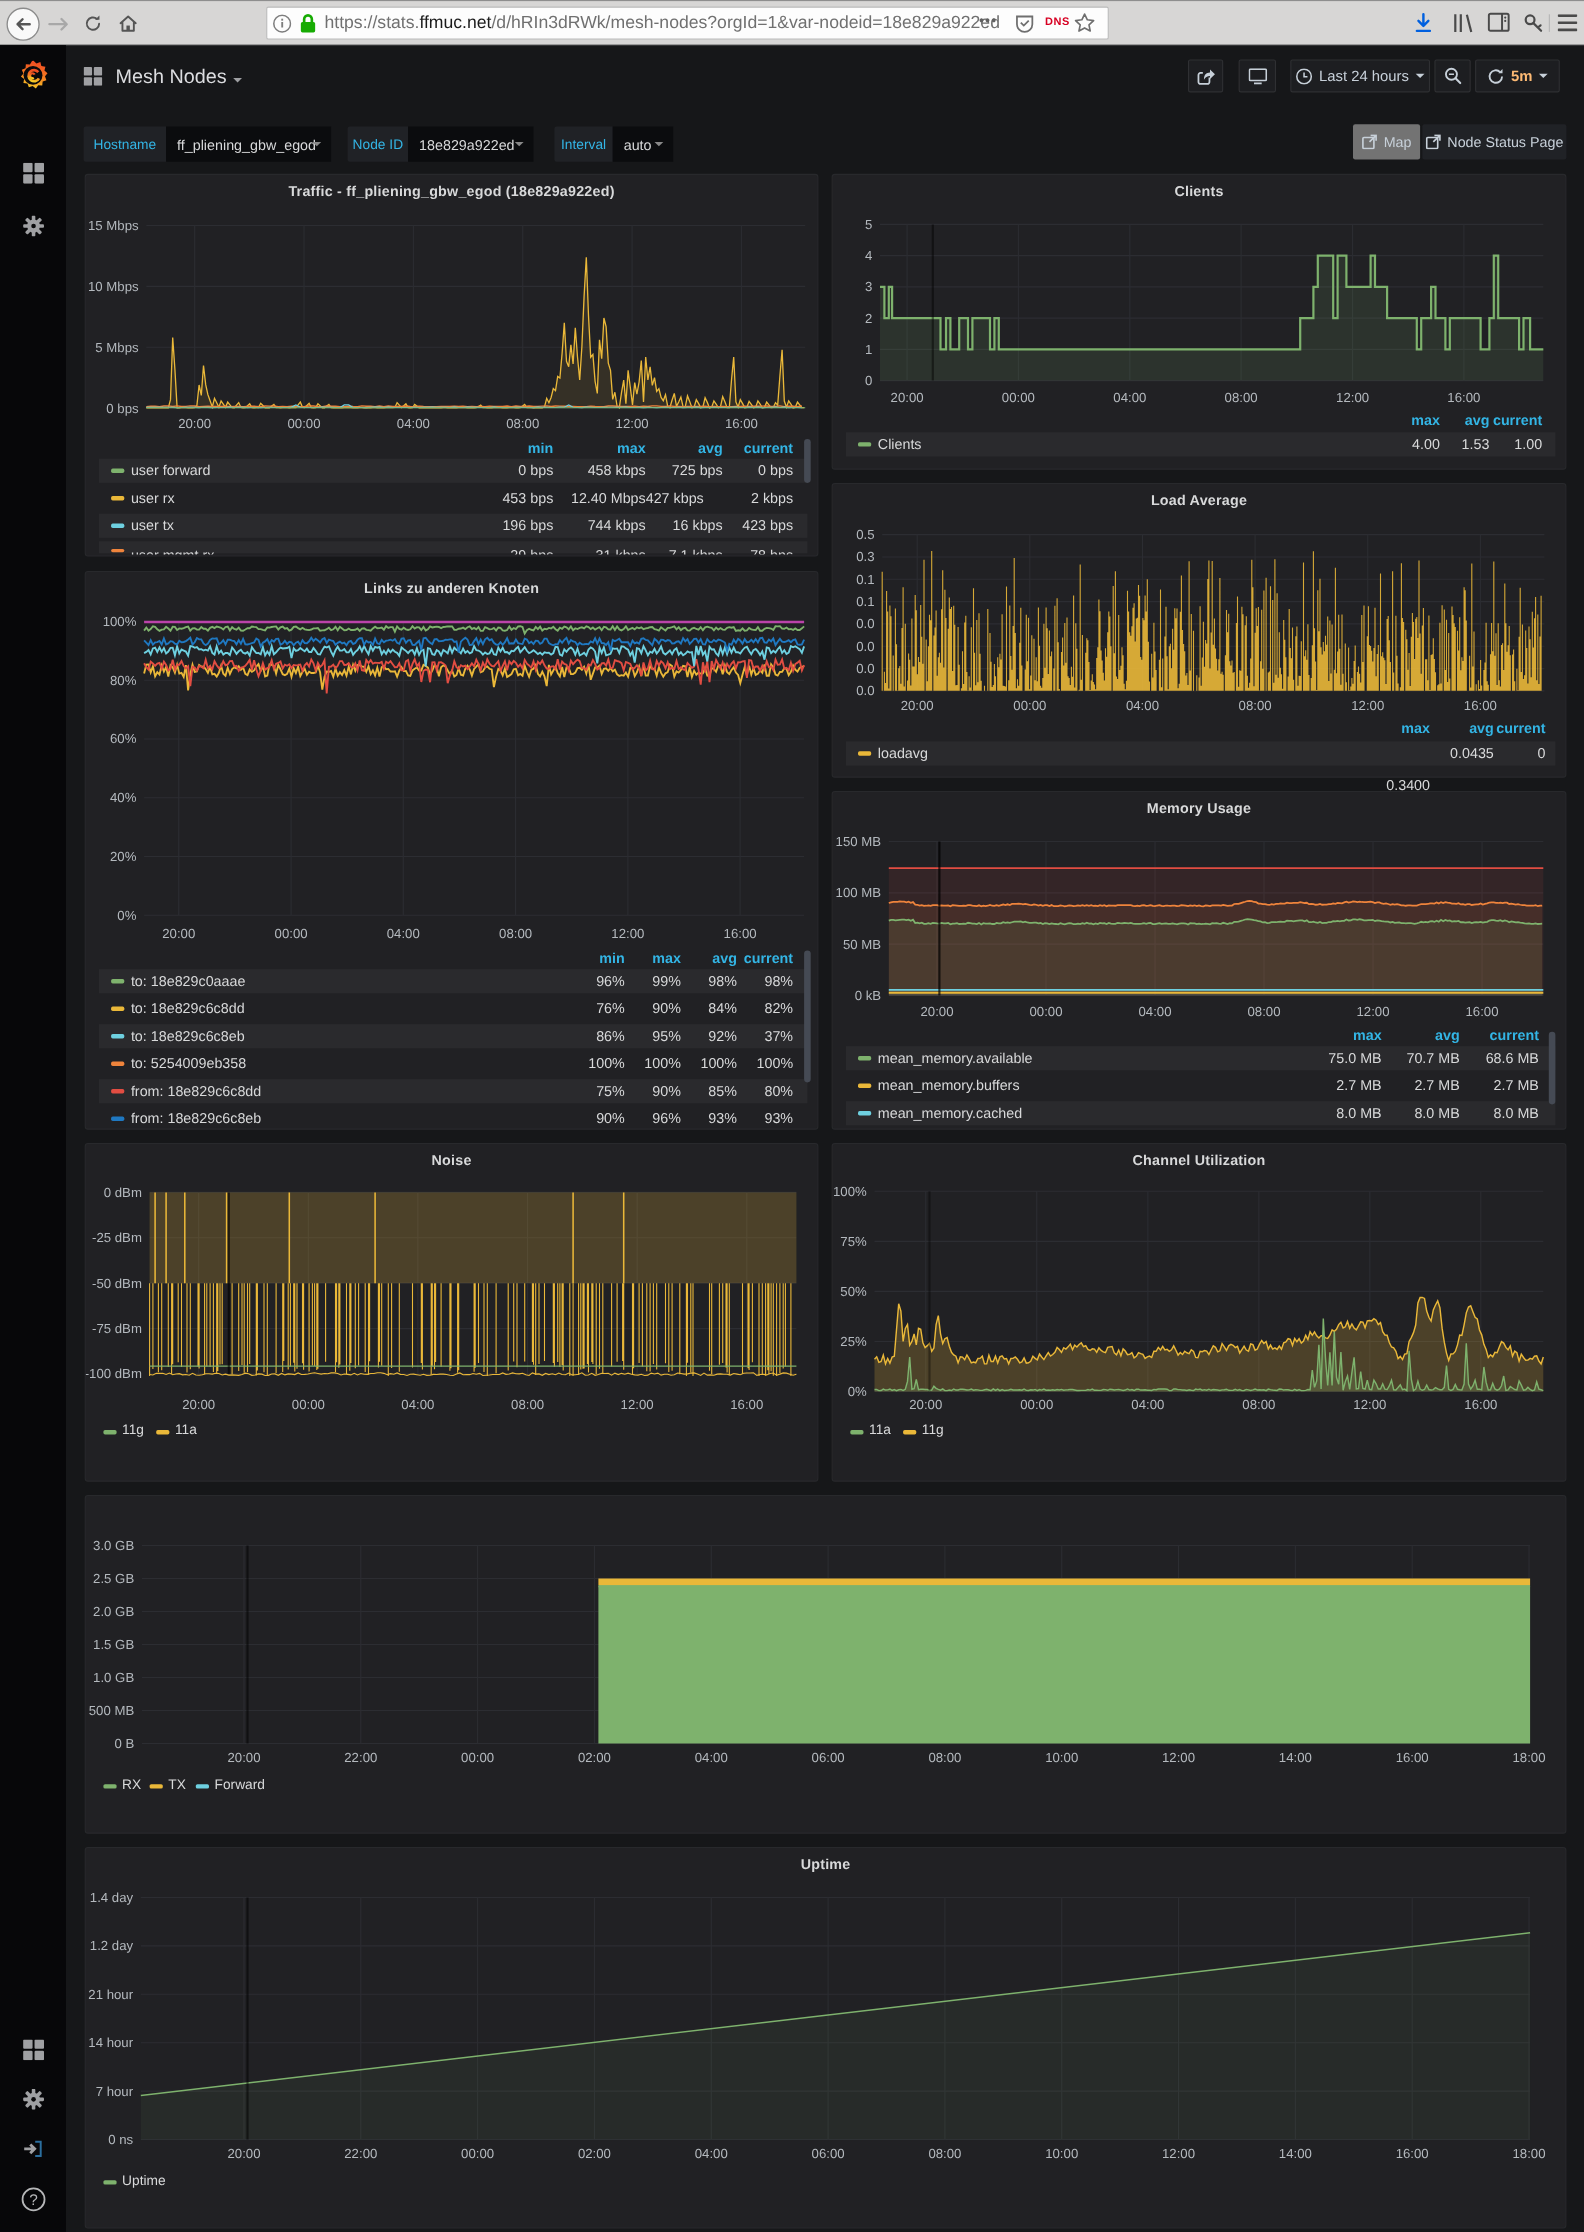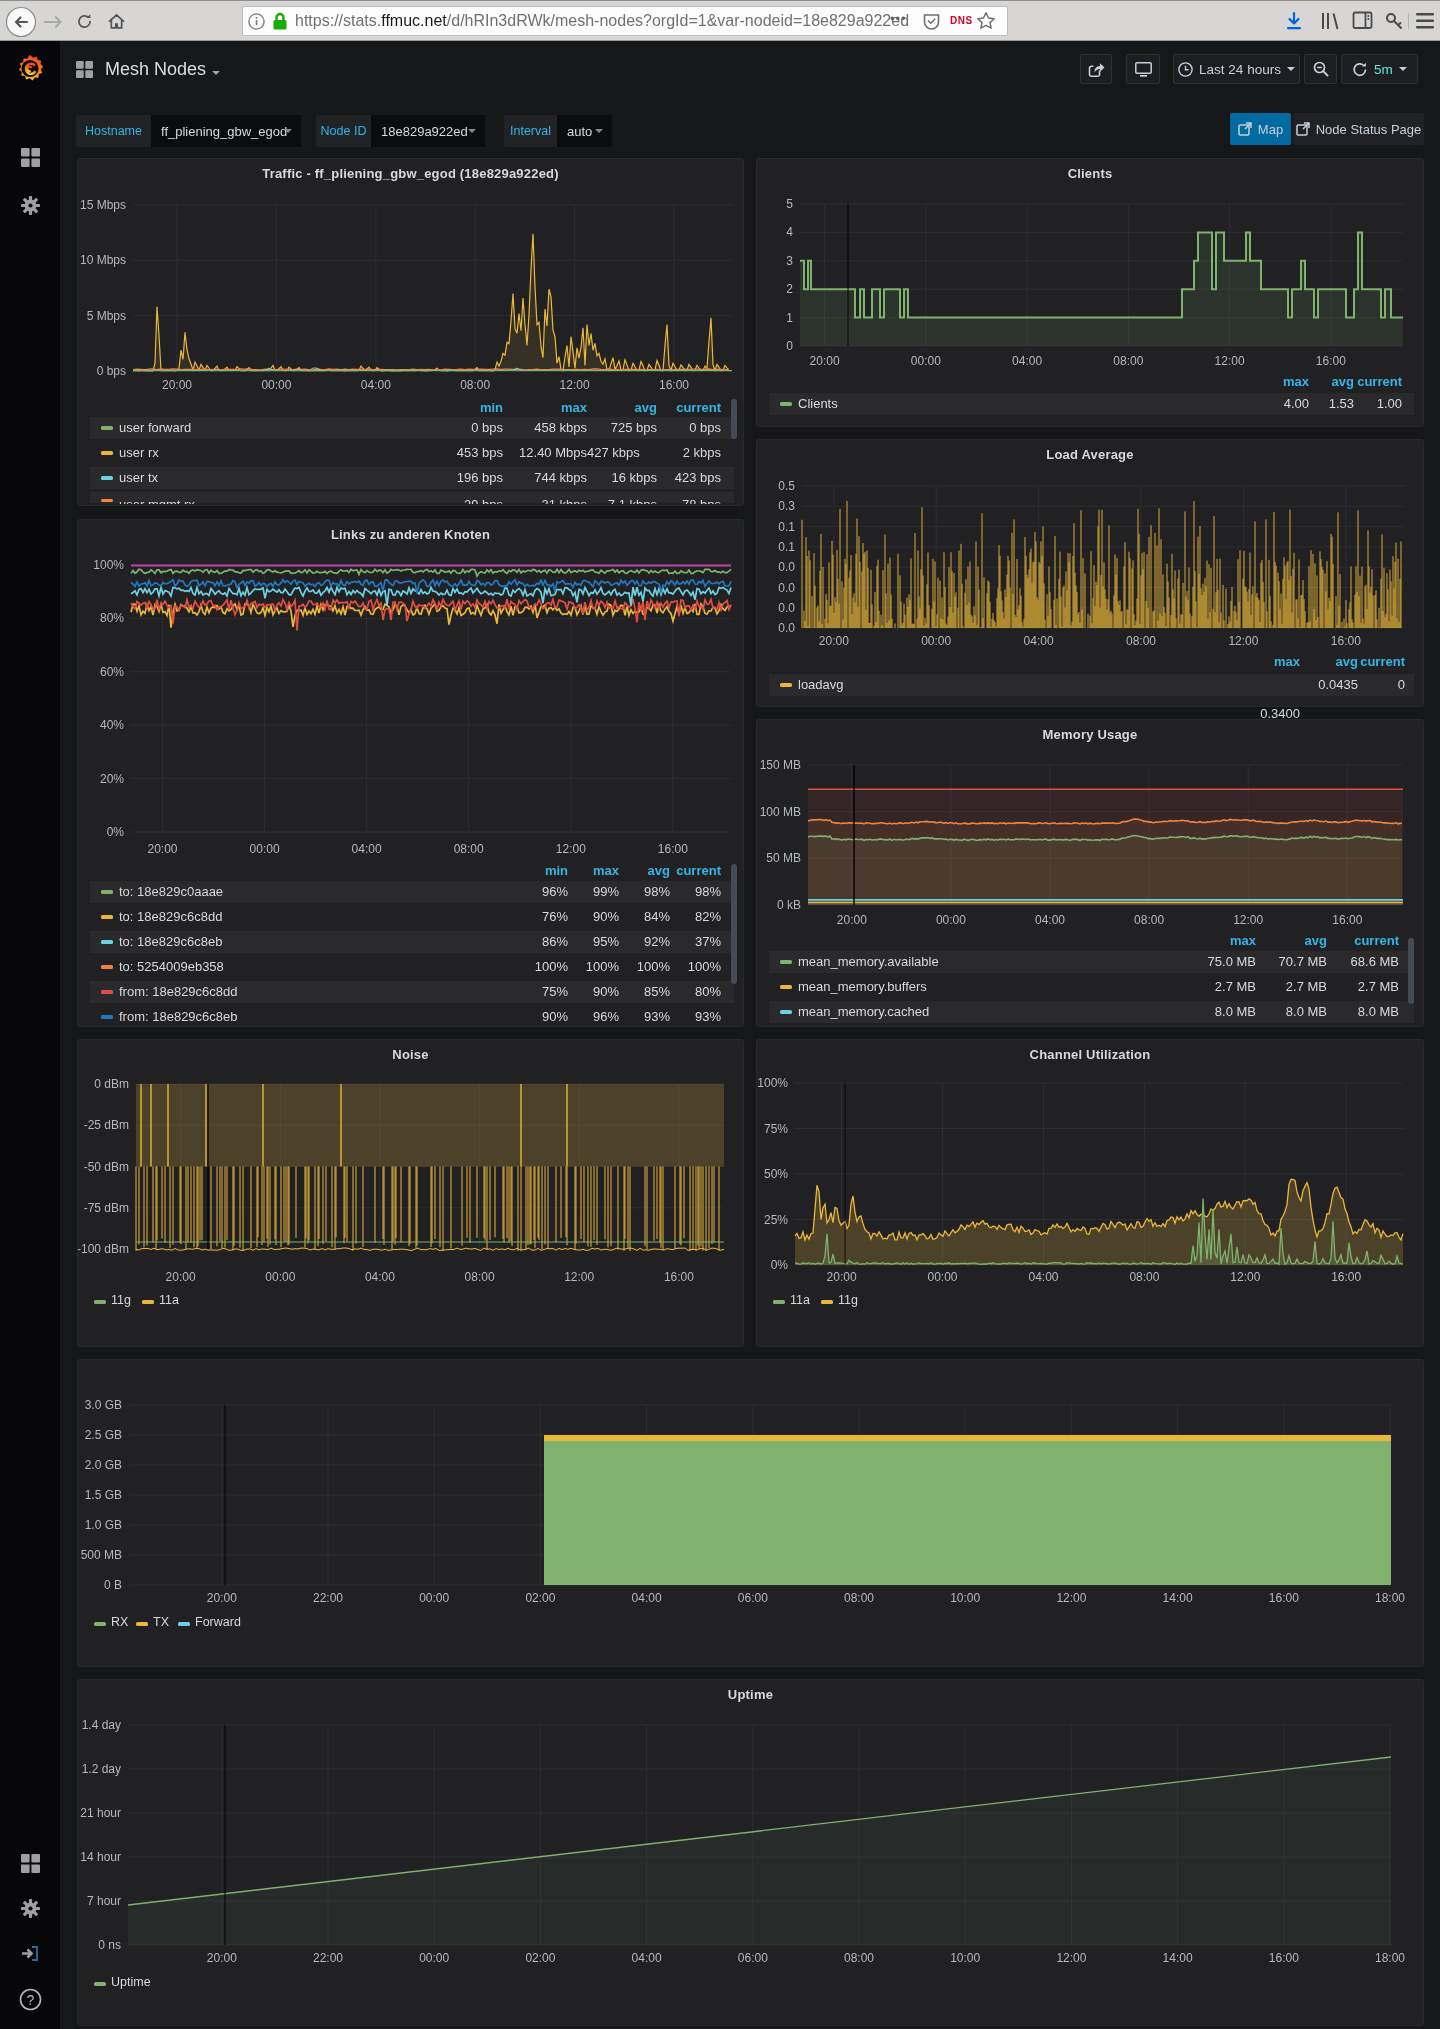--- a/index.html
+++ b/index.html
@@ -197,30 +197,30 @@
       <circle cx="6.5" cy="6.5" r="5" fill="none" stroke="#c7d0d9" stroke-width="1.7"></circle>
       <line x1="10.2" y1="10.2" x2="14.5" y2="14.5" stroke="#c7d0d9" stroke-width="1.9" stroke-linecap="round"></line>
       <line x1="4.2" y1="6.5" x2="8.8" y2="6.5" stroke="#c7d0d9" stroke-width="1.5"></line>
     </svg>
   </div>
 <div class="ibtn" style="left:1341px;top:54px;width:77px;height:30px">
     <svg width="16" height="15" viewBox="0 0 16 15">
       <path d="M13.5 7.5 a5.7 5.7 0 1 1 -1.7 -4" fill="none" stroke="#c7d0d9" stroke-width="1.7"></path>
       <path d="M13.9 0.8 V4.6 H10.1 Z" fill="#c7d0d9"></path>
     </svg>
-    <span style="color:#5eead4;font-size:13.5px;font-weight:400">5m</span>
+    <span style="color:#fdba74;font-size:13.5px;font-weight:700">5m</span>
     <span style="display:inline-block;width:0;height:0;border-left:4px solid transparent;border-right:4px solid transparent;border-top:4px solid #c7d0d9"></span>
   </div>
 <div class="vlabel" style="left:76px;top:115px;width:75px">Hostname</div>
 <div class="vvalue" style="left:151px;top:115px;width:150px">ff_pliening_gbw_egod<span class="caret"></span></div>
 <div class="vlabel" style="left:316px;top:115px;width:55px">Node ID</div>
 <div class="vvalue" style="left:371px;top:115px;width:114px">18e829a922ed<span class="caret"></span></div>
 <div class="vlabel" style="left:504px;top:115px;width:53px">Interval</div>
 <div class="vvalue" style="left:557px;top:115px;width:55px">auto<span class="caret"></span></div>
-<div class="ibtn" style="left:1230px;top:113px;width:61px;height:32px;background:#0369a1;border:none;border-radius:2px">
+<div class="ibtn" style="left:1230px;top:113px;width:61px;height:32px;background:#737373;border:none;border-radius:2px">
     <svg width="14" height="14" viewBox="0 0 14 14">
       <rect x="1" y="3" width="10" height="10" rx="1" fill="none" stroke="#c7d0d9" stroke-width="1.5"></rect>
       <path d="M8 1 H13 V6 M13 1 L7 7" stroke="#c7d0d9" stroke-width="1.5" fill="none"></path>
     </svg>
     <span>Map</span>
   </div>
 <div class="ibtn" style="left:1293px;top:113px;width:131px;height:32px;background:#202226;border:none;border-radius:2px">
     <svg width="14" height="14" viewBox="0 0 14 14">
       <rect x="1" y="3" width="10" height="10" rx="1" fill="none" stroke="#c7d0d9" stroke-width="1.5"></rect>
       <path d="M8 1 H13 V6 M13 1 L7 7" stroke="#c7d0d9" stroke-width="1.5" fill="none"></path>

